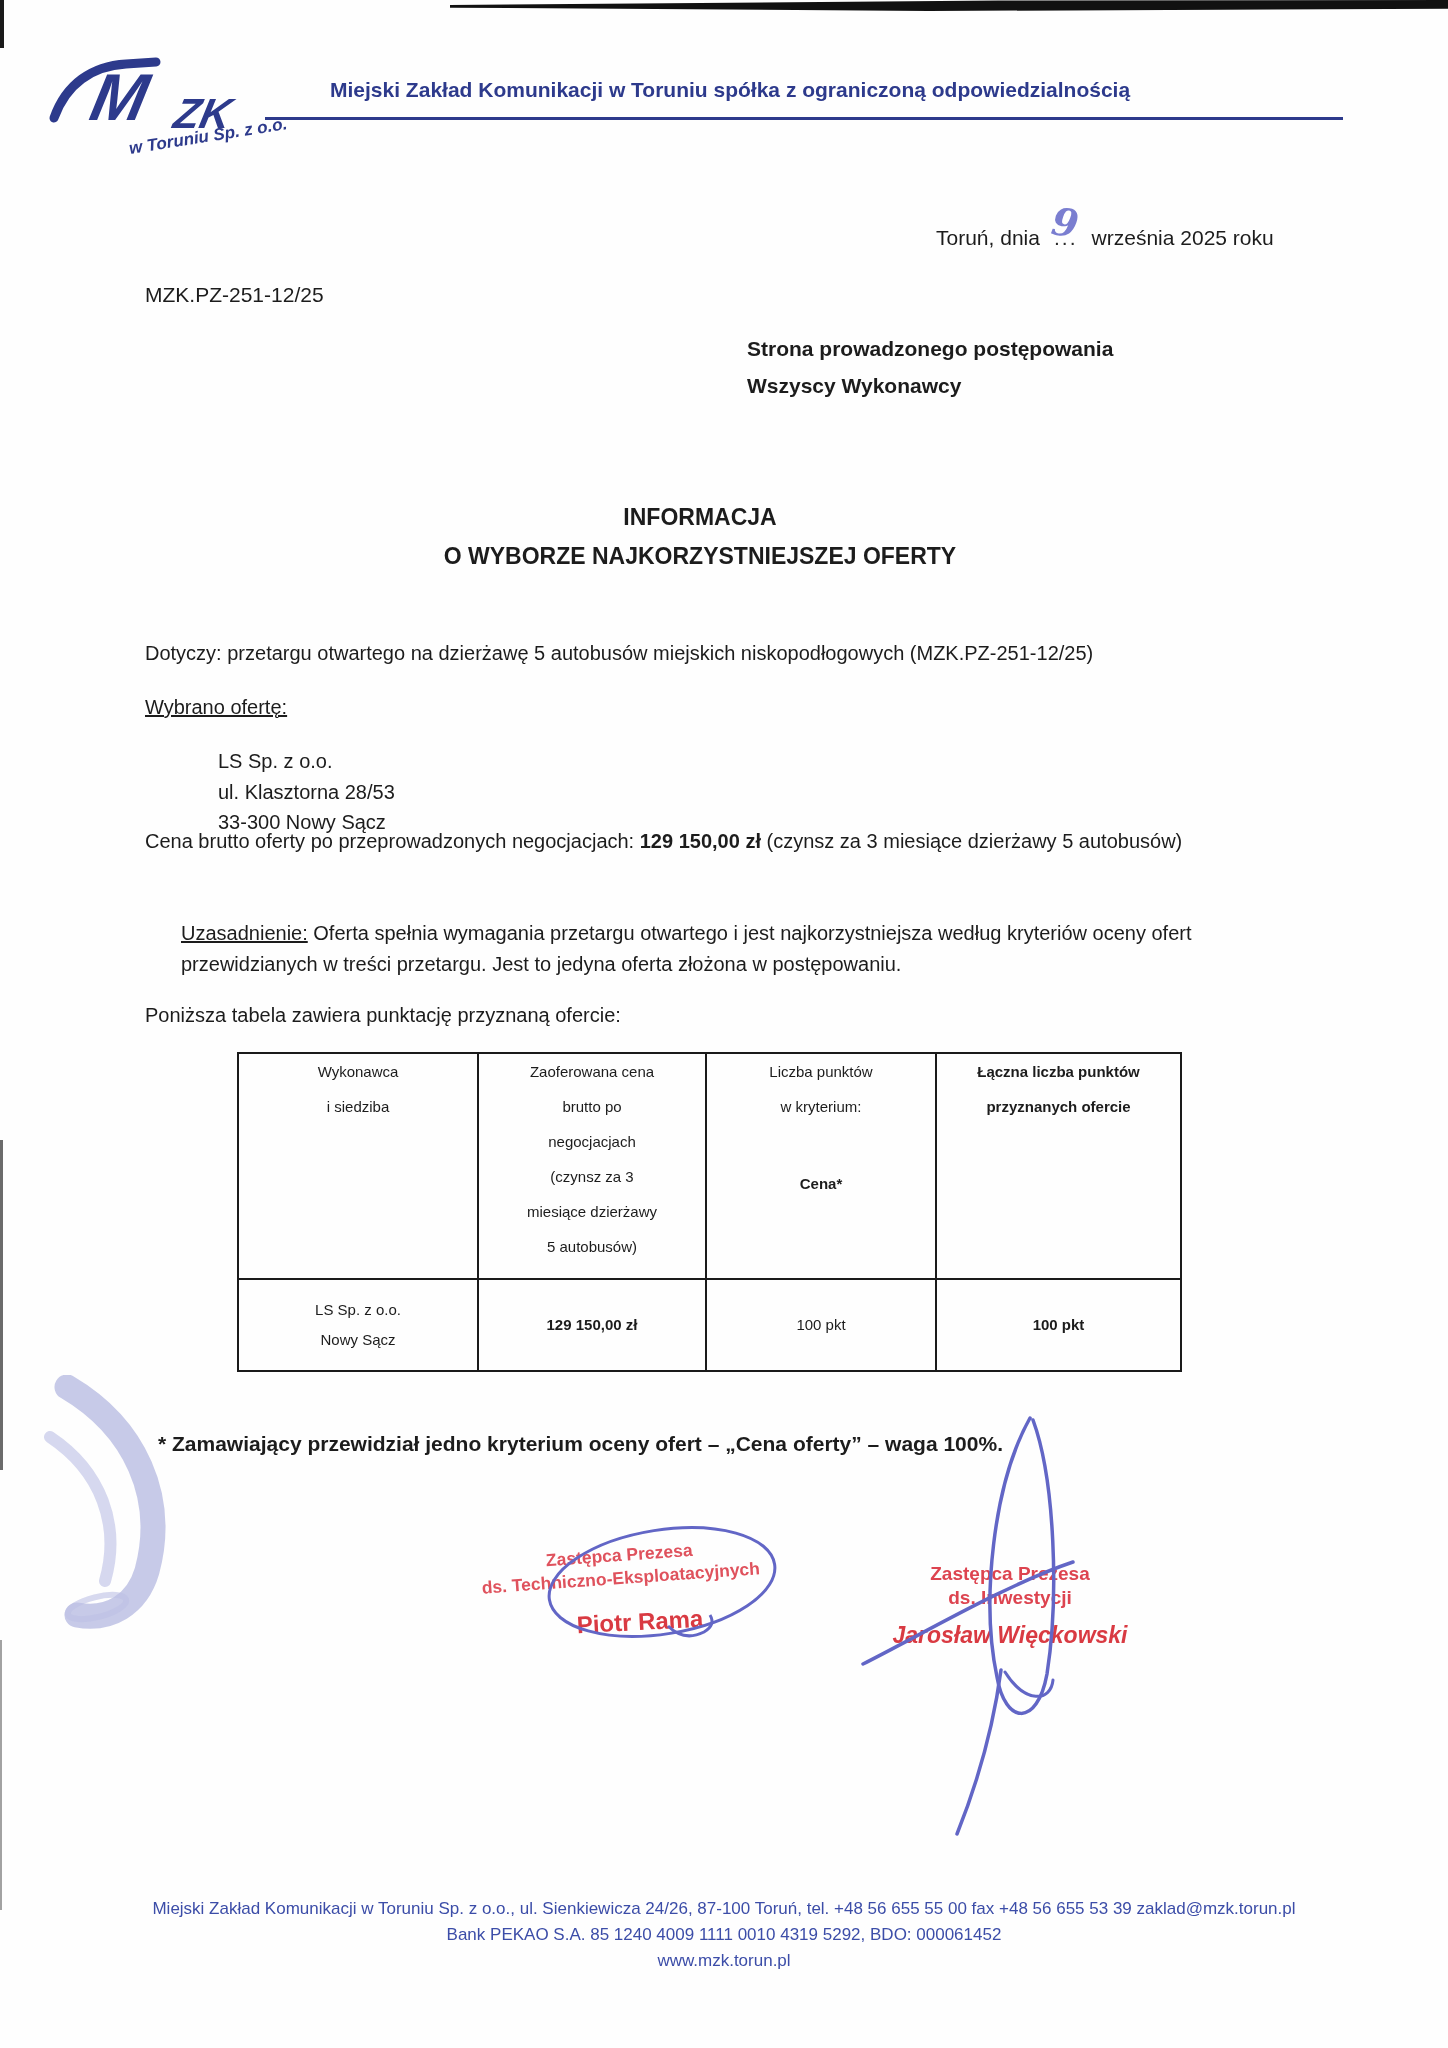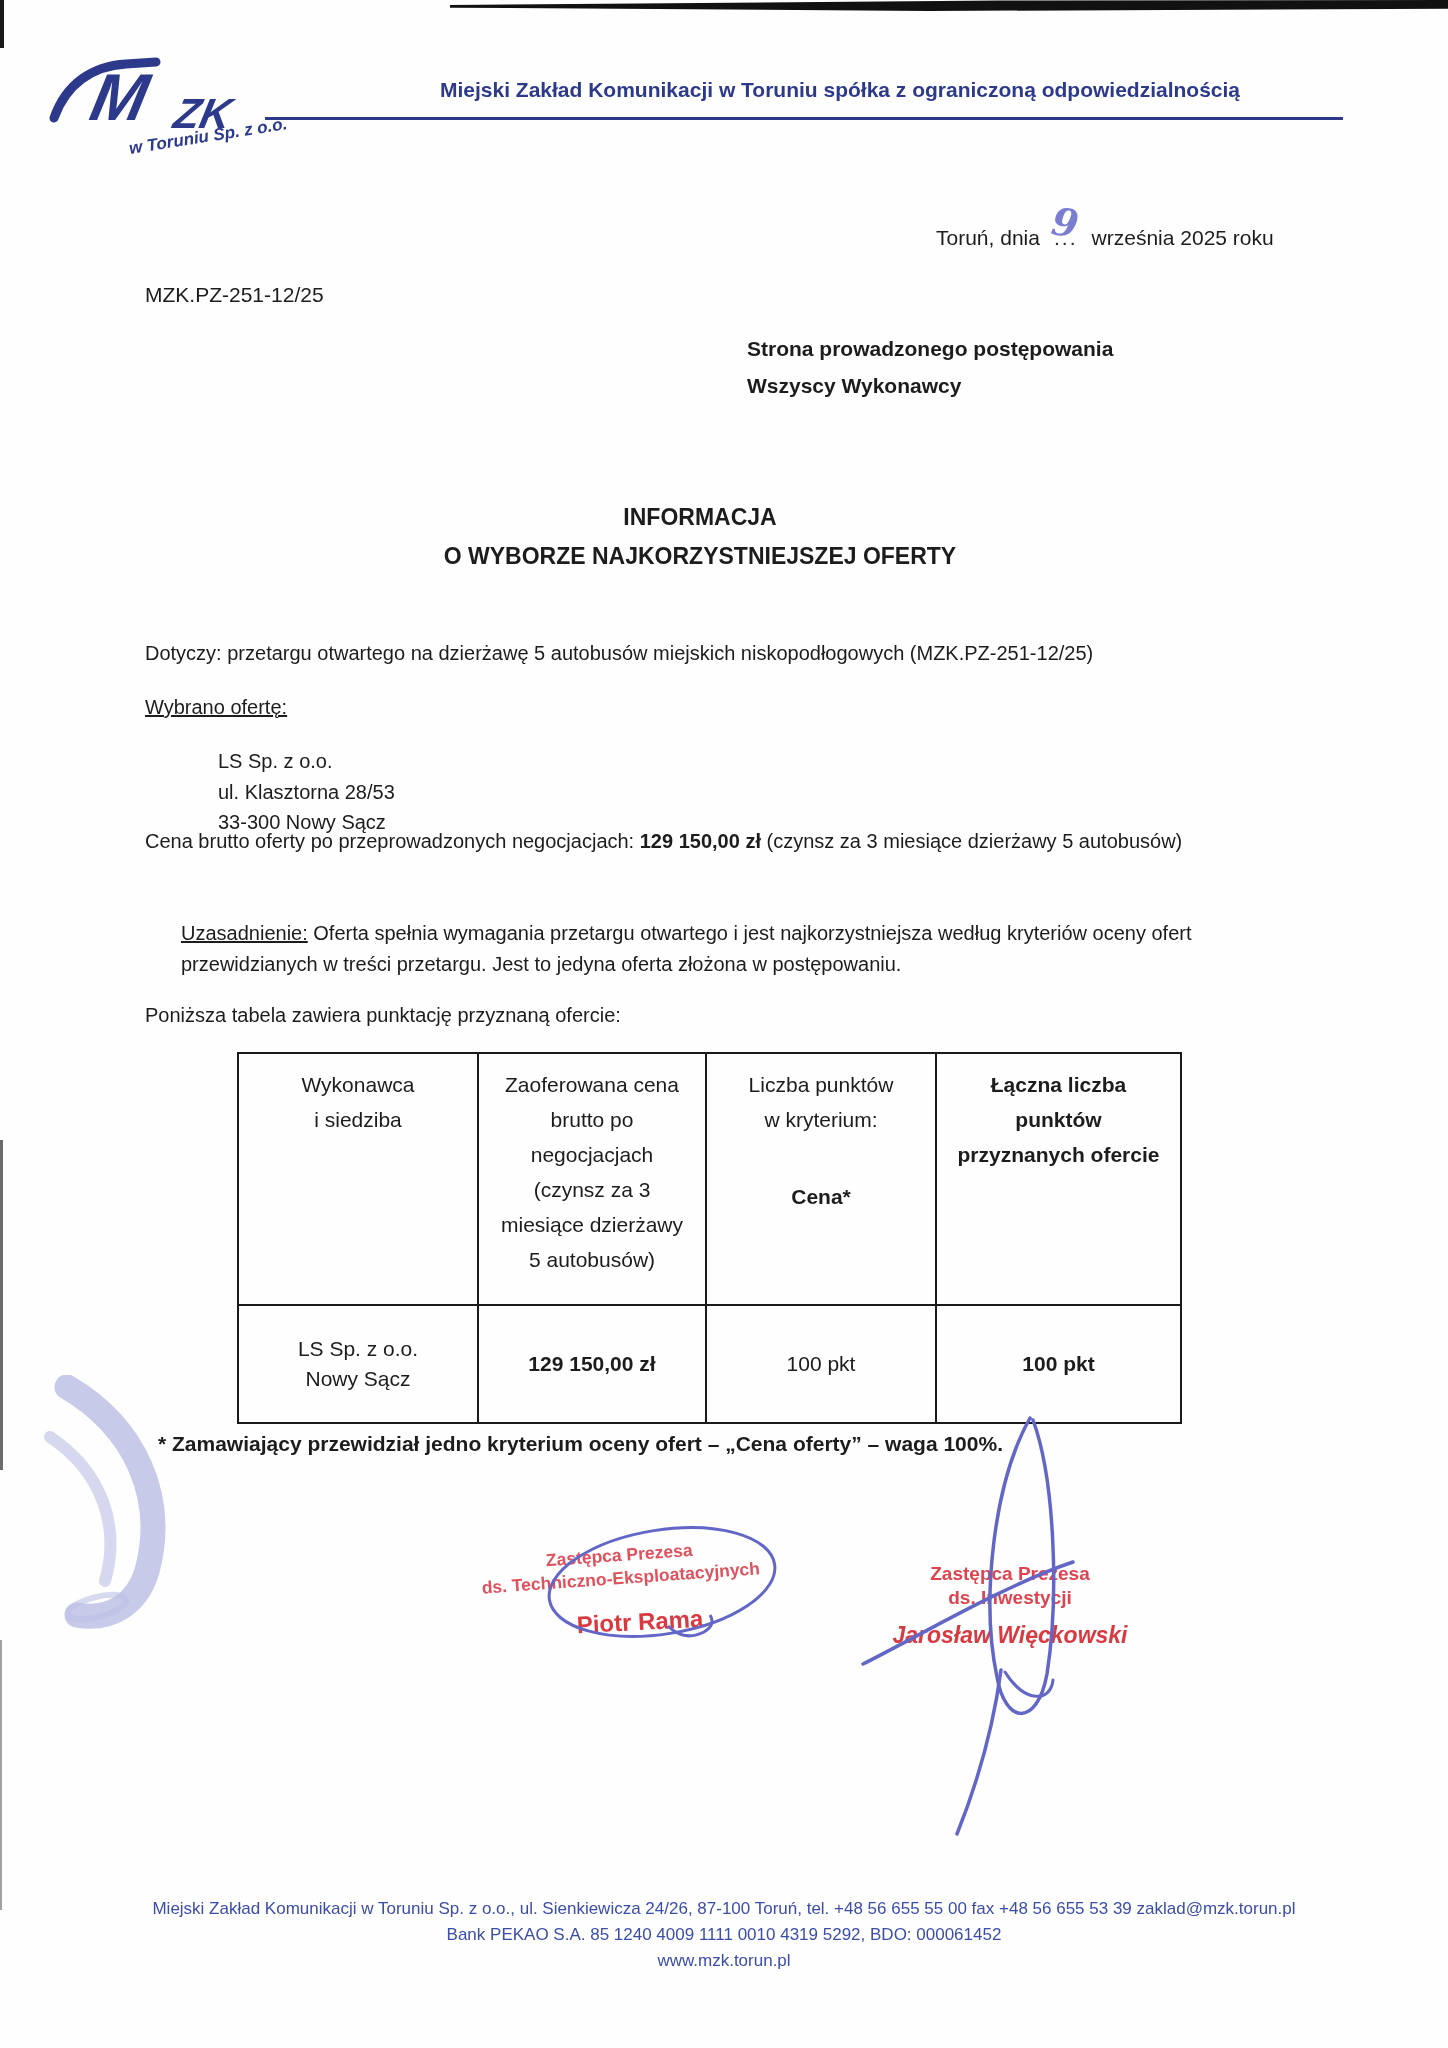--- a/index.html
+++ b/index.html
@@ -6,21 +6,21 @@
   #page{position:relative;width:1448px;height:2048px;background:#fefefe;overflow:hidden;
         font-family:"Liberation Sans",sans-serif;color:#1c1c1c;}
   .abs{position:absolute;}
   
   .top-artifact{left:450px;top:0;width:998px;height:11px;background:#111;
     clip-path:polygon(0 45%,55% 5%,100% 0,100% 80%,48% 100%,0 70%);}
   .corner-nub{left:0;top:0;width:4px;height:48px;background:#1a1a1a;}
   .edge1{left:0;top:1140px;width:3px;height:330px;background:#3a3a3a;opacity:.75;}
   .edge2{left:0;top:1640px;width:2px;height:270px;background:#555;opacity:.55;}
   
-  .company{left:330px;top:78px;width:1020px;text-align:center;font-weight:bold;
+  .company{left:330px;top:78px;width:1020px;font-weight:bold;
     font-size:21px;color:#2d3a8c;}
   .rule{left:265px;top:117px;width:1078px;height:3px;background:#2d3a8c;}
   
   .dateline{left:936px;top:226px;width:390px;font-size:21px;white-space:nowrap;}
   .hand9wrap{position:relative;display:inline-block;width:40px;text-align:center;}
   .dots{letter-spacing:2px;color:#2a2a2a;}
   .hand9{position:absolute;left:6px;top:-26px;color:#7a7ed0;font-family:"DejaVu Serif",serif;
     font-style:italic;font-size:38px;font-weight:bold;transform:rotate(9deg);}
   .refnum{left:145px;top:283px;font-size:21px;}
   .addressee{left:747px;top:330px;font-size:21px;font-weight:bold;line-height:37px;}
@@ -32,22 +32,22 @@
   .dotyczy{left:145px;top:638px;white-space:nowrap;}
   .wybrano{left:145px;top:692px;text-decoration:underline;}
   .address{left:218px;top:746px;line-height:30.5px;}
   .cena{left:145px;top:826px;white-space:nowrap;}
   .uzas{left:145px;top:918px;width:1090px;line-height:31px;margin-left:36px;}
   .uzas-label{text-decoration:underline;}
   .ponizsza{left:145px;top:1000px;}
   .footnote{left:158px;top:1432px;font-size:21px;white-space:nowrap;font-weight:bold;}
   
   table.results{position:absolute;left:237px;top:1052px;border-collapse:collapse;table-layout:fixed;}
-  table.results td{border:2px solid #1a1a1a;font-size:21px;white-space:pre-line;
-    text-align:center;padding:13px 8px;}
+  table.results td{border:2px solid #1a1a1a;font-size:15px;white-space:pre-line;
+    text-align:center;padding:0 8px;}
   td.hdr{vertical-align:top;padding-top:14px;line-height:35px;}
   td.c4h{font-weight:bold;}
   .cena-sub{display:block;margin-top:42px;font-weight:bold;}
   tr.datarow td{height:90px;vertical-align:middle;line-height:30px;}
   td.c1d{text-align:left;padding-left:14px;}
   .b{font-weight:bold;}
   
   .stamp{color:#dd4450;text-align:center;font-weight:bold;}
   .stamp-left-title{left:470px;top:1544px;width:300px;font-size:17.5px;line-height:23px;
     transform:rotate(-4deg);opacity:.92;}

